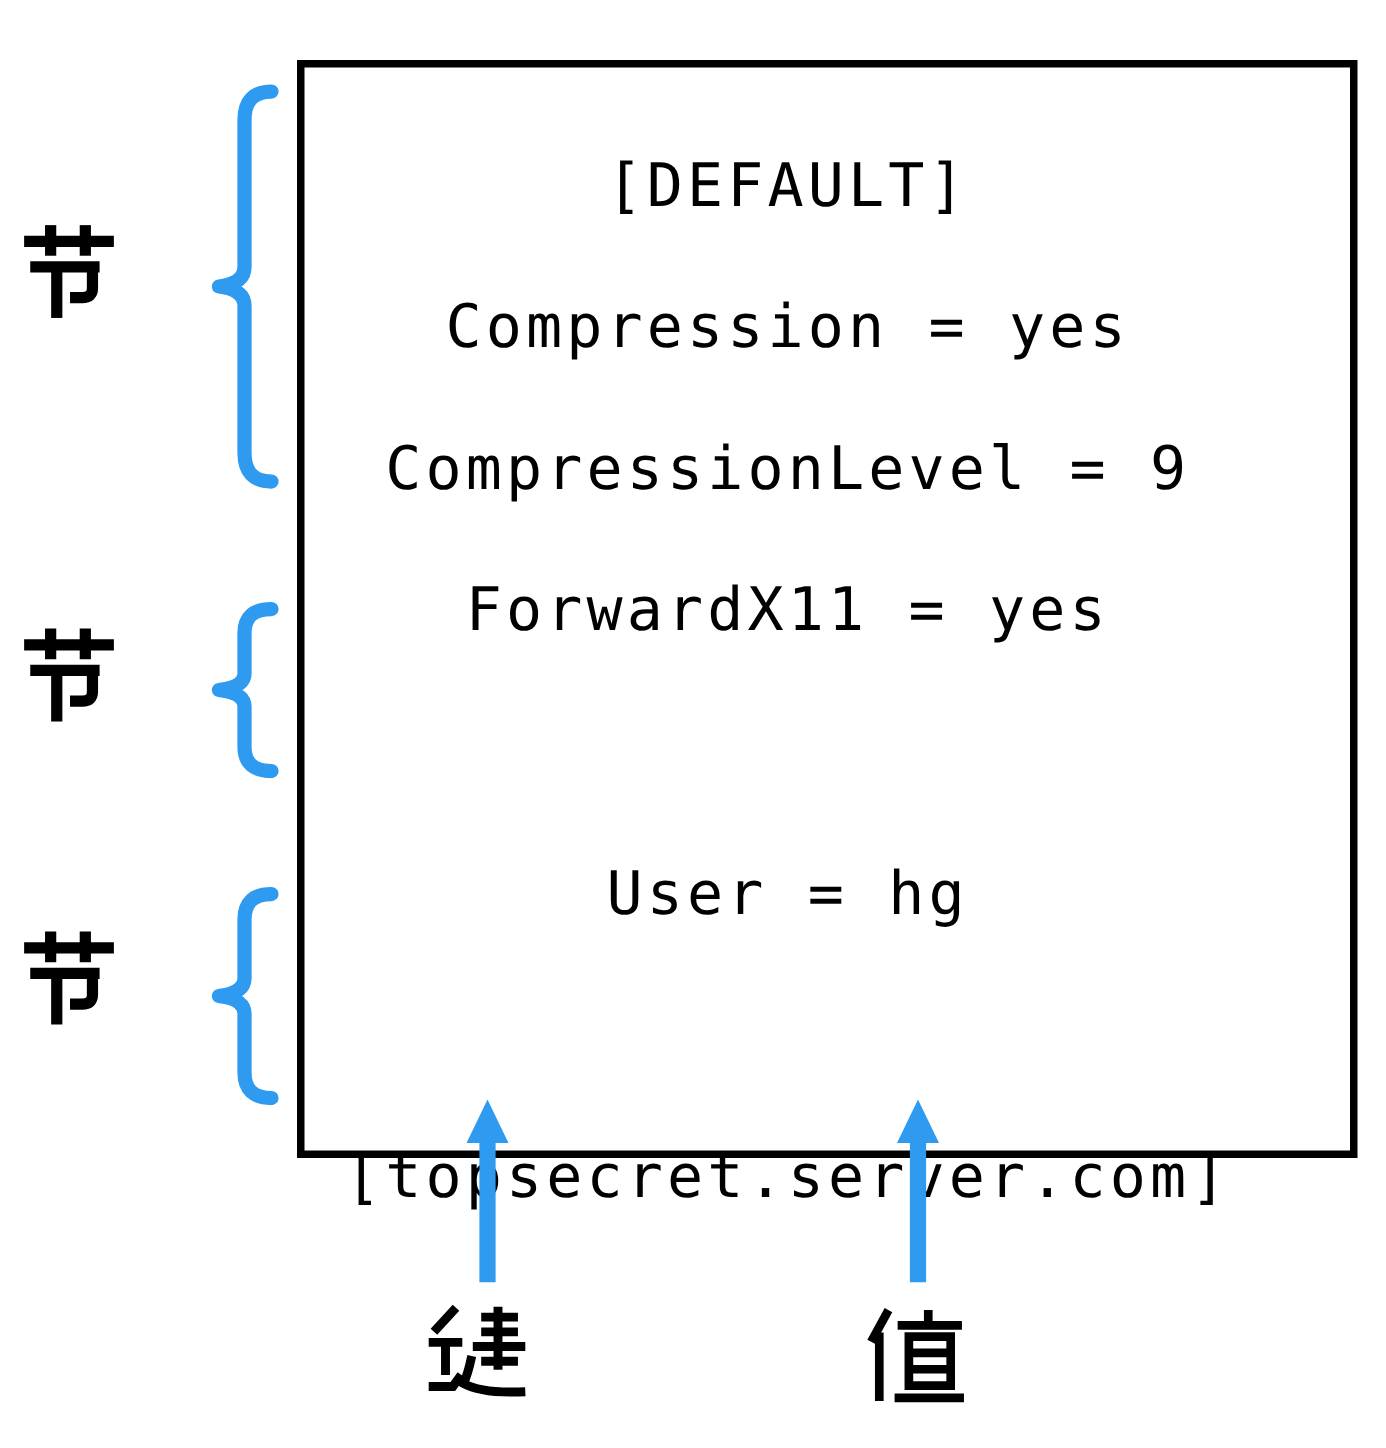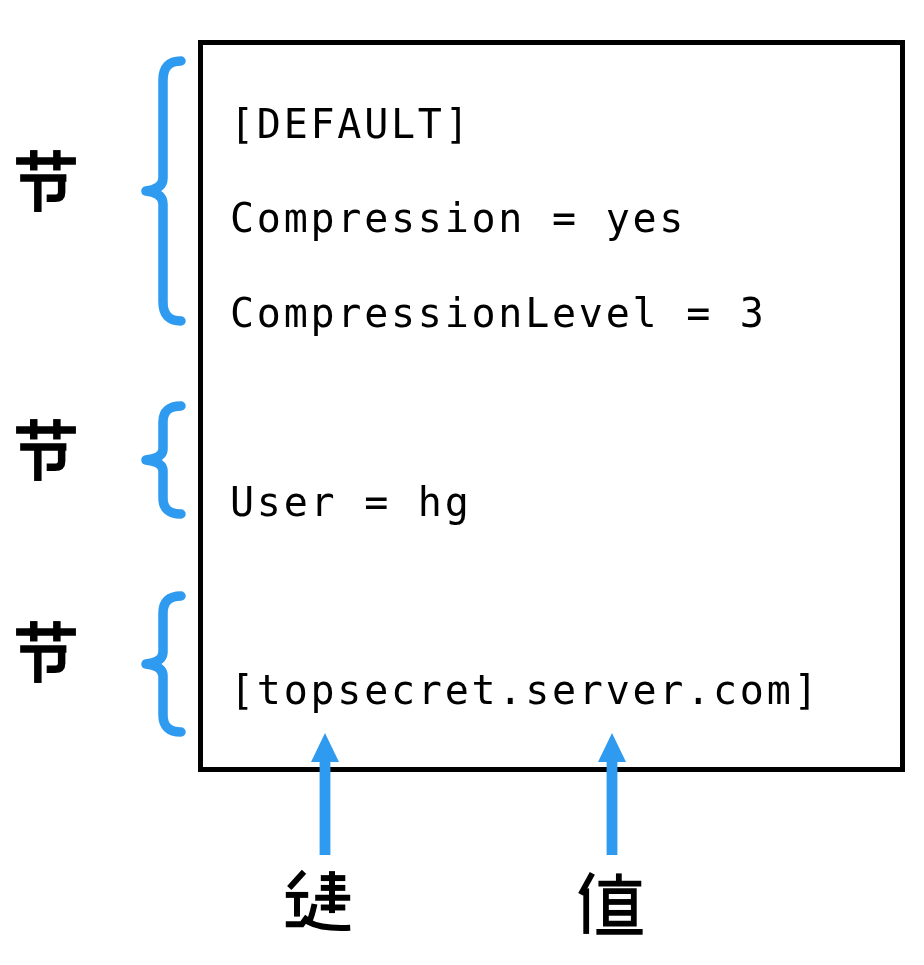--- a/index.html
+++ b/index.html
@@ -7,20 +7,21 @@
     padding: 0;
     background: #FFFFFF;
   }
   .canvas {
     position: relative;
     width: 924px;
     height: 965px;
     background: #FFFFFF;
     overflow: hidden;
     font-family: "DejaVu Sans Mono", "Liberation Mono", monospace;
+    text-align: center;
   }
   .ini-box {
     position: absolute;
     left: 198px;
     top: 40px;
     width: 707px;
     height: 732px;
     box-sizing: border-box;
     border: 5px solid #000000;
     background: #FFFFFF;
@@ -60,21 +61,22 @@
 </head>
 <body>
 
 <div class="canvas">
 
   
   <div class="ini-box">
     <div class="code">
       <div class="code-line">[DEFAULT]</div>
       <div class="code-line">Compression = yes</div>
-      <div class="code-line">CompressionLevel = 3</div>
+      <div class="code-line">CompressionLevel = 9</div>
+      <div class="code-line">ForwardX11 = yes</div>
       <div class="code-line"></div>
       <div class="code-line">User = hg</div>
       <div class="code-line"></div>
       <div class="code-line">[topsecret.server.com]</div>
       
       
     </div>
   </div>
 
   

